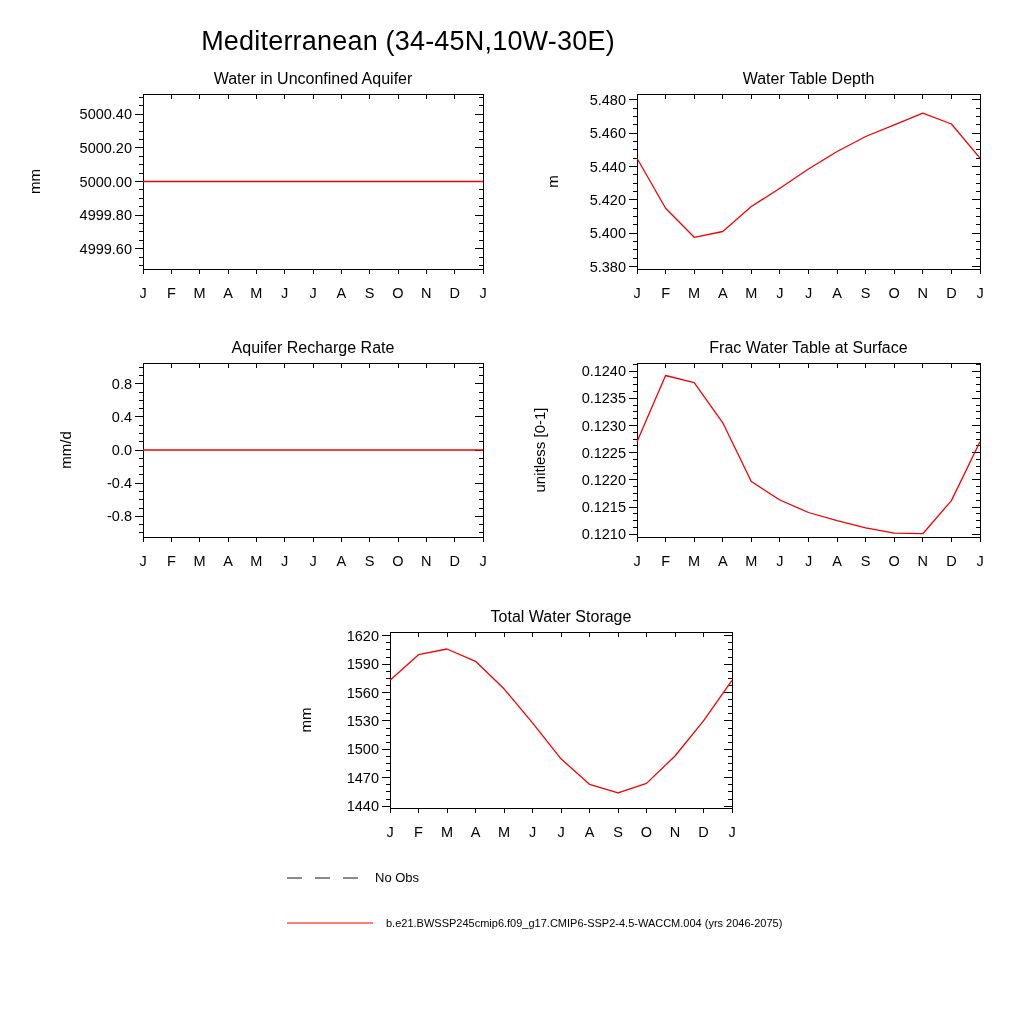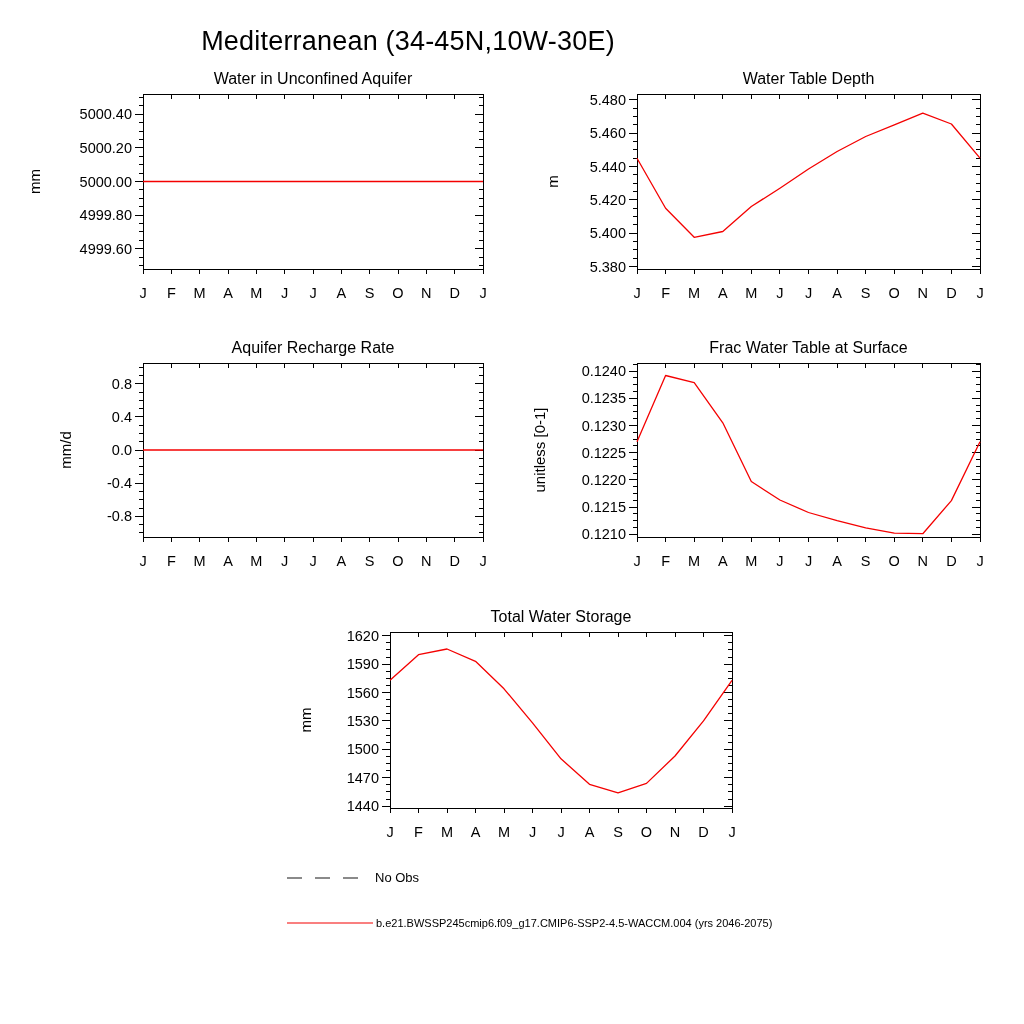--- a/index.html
+++ b/index.html
@@ -8,21 +8,21 @@
   .canvas{position:absolute;inset:0;background:#fff;}
   .main-title{position:absolute;top:26px;left:0;width:816px;text-align:center;
               font-size:27px;letter-spacing:0.2px;}
   #charts{position:absolute;top:0;left:0;}
   #charts text{font-family:"Liberation Sans",sans-serif;fill:#000;}
   .frame,.tick{shape-rendering:crispEdges;}
   .legend-row{position:absolute;display:flex;align-items:center;}
   .legend-row svg{display:block;flex:0 0 auto;}
   #legend-no-obs{left:287px;top:870px;gap:13px;}
   #legend-no-obs .legend-label{font-size:13px;}
-  #legend-model{left:287px;top:916px;gap:3px;align-items:center;}
+  #legend-model{left:287px;top:916px;gap:13px;align-items:center;}
   #legend-model .legend-label{font-size:11px;}
 </style>
 </head>
 <body>
 
 <div class="canvas">
 
   <div class="main-title">Mediterranean (34-45N,10W-30E)</div>
 
   <svg id="charts" width="1024" height="1024">

